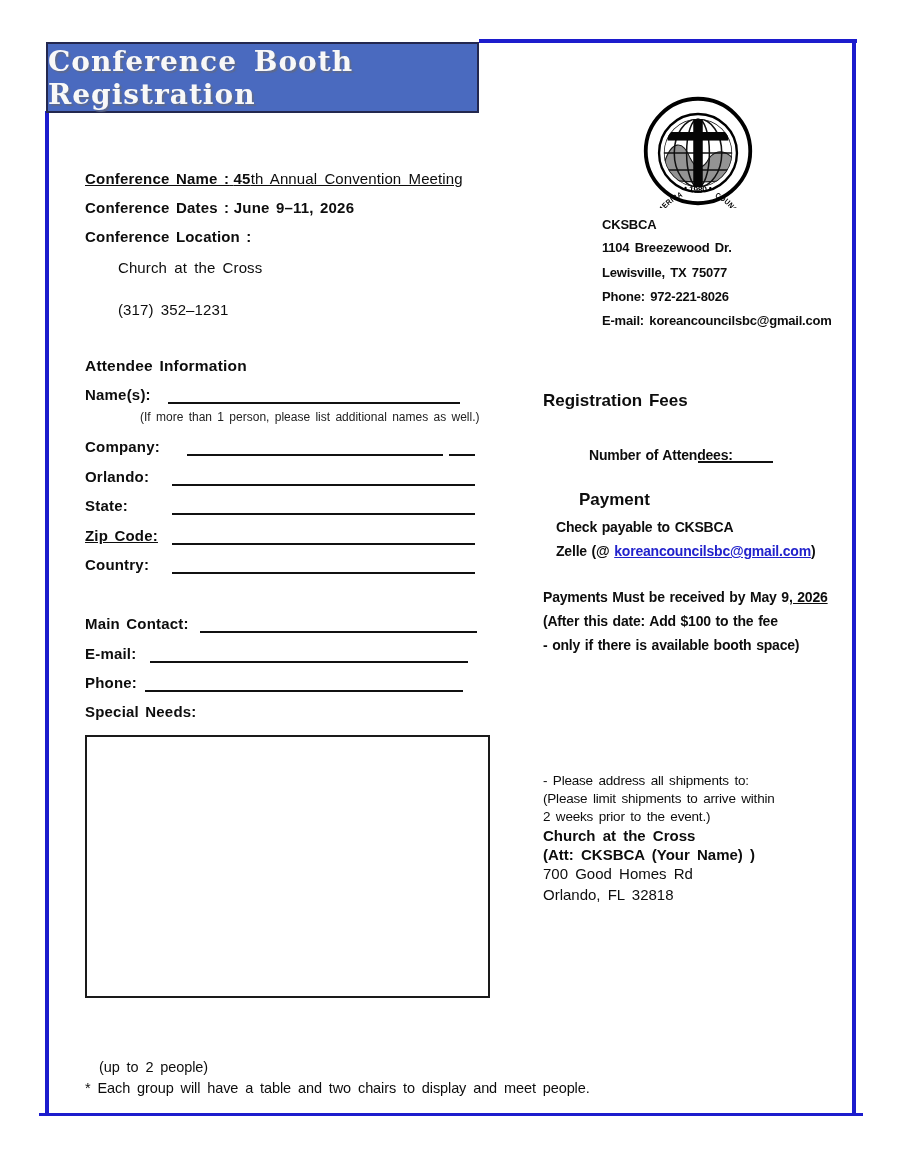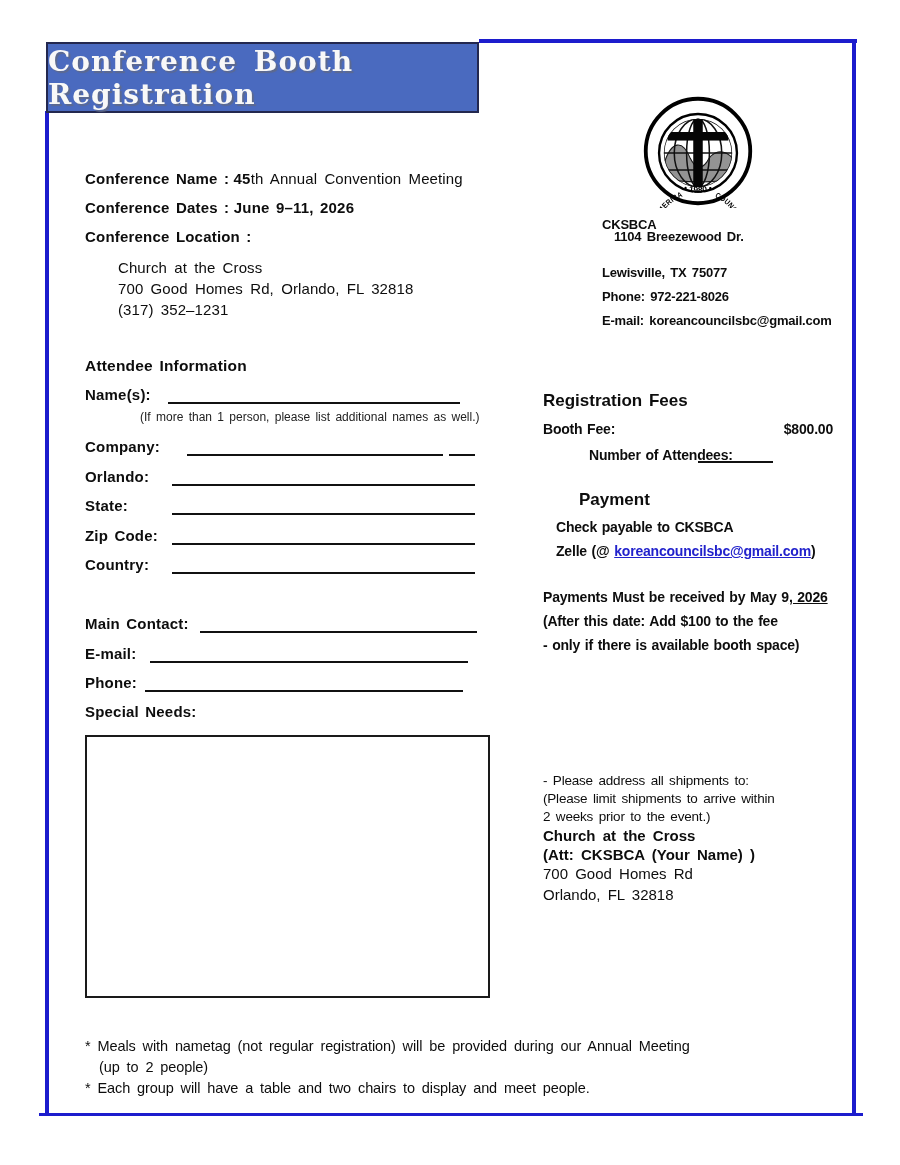--- a/index.html
+++ b/index.html
@@ -83,79 +83,74 @@
     </g>
     <text font-size="8.2" font-weight="bold" letter-spacing="0.4" fill="#000" font-family="Liberation Sans, DejaVu Sans, sans-serif">
       <textPath href="#ringPath" startOffset="18" textLength="248" lengthAdjust="spacingAndGlyphs">COUNCIL OF KOREAN SOUTHERN BAPTIST CHURCHES IN AMERICA</textPath>
     </text>
     <text font-size="9" font-weight="bold" fill="#000" text-anchor="middle" font-family="Liberation Sans, DejaVu Sans, sans-serif">
       <textPath href="#yearPath" startOffset="50%">• 1980 •</textPath>
     </text>
   </svg>
 
   <div class="abs orgline" style="left:602px;top:217px;">CKSBCA</div>
-  <div class="abs orgline" style="left:602px;top:229px;margin-left:12px;">1104 Breezewood Dr.</div>
+  <div class="abs orgline" style="left:602px;top:240px;">1104 Breezewood Dr.</div>
   <div class="abs orgline" style="left:602px;top:265px;">Lewisville, TX 75077</div>
   <div class="abs orgline" style="left:602px;top:289px;">Phone: 972-221-8026</div>
   <div class="abs orgline" style="left:602px;top:313px;">E-mail: koreancouncilsbc@gmail.com</div>
 
-  <div class="abs" style="left:85px;top:170px;">
+  <div class="abs" style="left:85px;top:170px;text-decoration:underline;">
     <span class="lbl">Conference Name :</span>
     <span class="lbl">45</span><span class="val">th Annual Convention Meeting</span>
   </div>
   <div class="abs" style="left:85px;top:199px;">
     <span class="lbl">Conference Dates :</span>
     <span class="lbl">June 9–11, 2026</span>
   </div>
   <div class="abs" style="left:85px;top:228px;">
     <span class="lbl">Conference Location :</span>
   </div>
   <div class="abs val" style="left:118px;top:259px;">Church at the Cross</div>
-  <div class="abs val" style="left:118px;top:280px;">700 Good Homes Rd, Orlando, FL 32818</div>
   <div class="abs val" style="left:118px;top:301px;">(317) 352–1231</div>
 
   <div class="abs lbl" style="left:85px;top:357px;font-size:15.5px;">Attendee Information</div>
 
   <div class="abs lbl" style="left:85px;top:386px;">Name(s):</div>
   <div class="blank" style="left:168px;top:387px;width:292px;"></div>
   <div class="abs small" style="left:140px;top:410px;">(If more than 1 person, please list additional names as well.)</div>
 
   <div class="abs lbl" style="left:85px;top:438px;">Company:</div>
   <div class="blank" style="left:187px;top:439px;width:256px;"></div>
   <div class="blank" style="left:449px;top:439px;width:26px;"></div>
 
   <div class="abs lbl" style="left:85px;top:468px;">Orlando:</div>
   <div class="blank" style="left:172px;top:469px;width:303px;"></div>
 
   <div class="abs lbl" style="left:85px;top:497px;">State:</div>
   <div class="blank" style="left:172px;top:498px;width:303px;"></div>
 
-  <div class="abs lbl" style="left:85px;top:527px;">Zip Code:</div>
+  <div class="abs lbl" style="left:85px;top:527px;text-decoration:underline;">Zip Code:</div>
   <div class="blank" style="left:172px;top:528px;width:303px;"></div>
 
   <div class="abs lbl" style="left:85px;top:556px;">Country:</div>
   <div class="blank" style="left:172px;top:557px;width:303px;"></div>
 
   <div class="abs lbl" style="left:85px;top:615px;">Main Contact:</div>
   <div class="blank" style="left:200px;top:616px;width:277px;"></div>
 
   <div class="abs lbl" style="left:85px;top:645px;">E-mail:</div>
   <div class="blank" style="left:150px;top:646px;width:318px;"></div>
 
   <div class="abs lbl" style="left:85px;top:674px;">Phone:</div>
   <div class="blank" style="left:145px;top:675px;width:318px;"></div>
 
   <div class="abs lbl" style="left:85px;top:703px;">Special Needs:</div>
   <div class="box" style="left:85px;top:735px;width:405px;height:263px;"></div>
 
   <div class="abs rheadbig" style="left:543px;top:391px;">Registration Fees</div>
-  <div class="abs" style="left:543px;top:421px;width:290px;display:flex;justify-content:space-between;">
-    <span class="rtext">Booth Fee:</span>
-    <span class="rtext">$800.00</span>
-  </div>
   <div class="abs rtext" style="left:543px;top:447px;padding-left:46px;">Number of Attendees:</div>
   <div class="blank" style="left:698px;top:446px;width:75px;"></div>
 
   <div class="abs rheadbig" style="left:543px;top:490px;margin-left:36px;">Payment</div>
   <div class="abs rtext" style="left:556px;top:519px;">Check payable to CKSBCA</div>
   <div class="abs rtext" style="left:556px;top:543px;">
     <span>Zelle (@ </span><span class="link">koreancouncilsbc@gmail.com</span><span>)</span>
   </div>
 
   <div class="abs rtext" style="left:543px;top:589px;">
@@ -165,17 +160,16 @@
   <div class="abs rtext" style="left:543px;top:637px;">- only if there is available booth space)</div>
 
   <div class="abs shipsmall" style="left:543px;top:773px;">- Please address all shipments to:</div>
   <div class="abs shipsmall" style="left:543px;top:791px;">(Please limit shipments to arrive within</div>
   <div class="abs shipsmall" style="left:543px;top:809px;">2 weeks prior to the event.)</div>
   <div class="abs shipbold" style="left:543px;top:827px;">Church at the Cross</div>
   <div class="abs shipbold" style="left:543px;top:846px;">(Att: CKSBCA (Your Name) )</div>
   <div class="abs shipreg" style="left:543px;top:865px;">700 Good Homes Rd</div>
   <div class="abs shipreg" style="left:543px;top:886px;">Orlando, FL 32818</div>
 
-  <div class="abs foot" style="left:85px;top:1038px;">* Meals with nametag (not regular registration) will be provided during our Annual Meeting</div>
   <div class="abs foot" style="left:99px;top:1059px;">(up to 2 people)</div>
   <div class="abs foot" style="left:85px;top:1080px;">* Each group will have a table and two chairs to display and meet people.</div>
 
 </div>
 
 </body></html>

